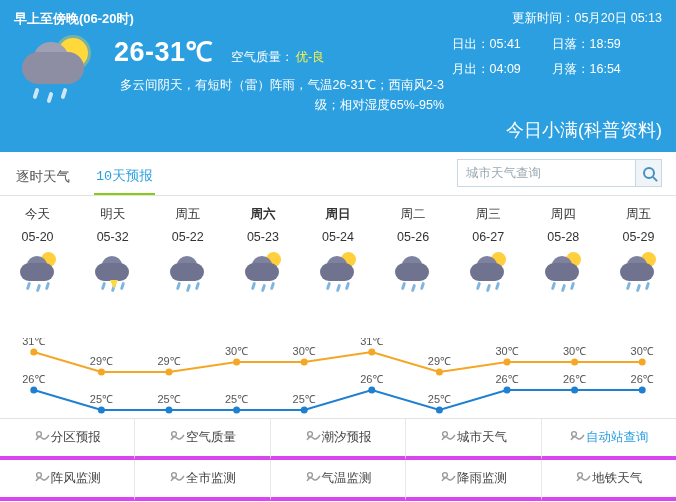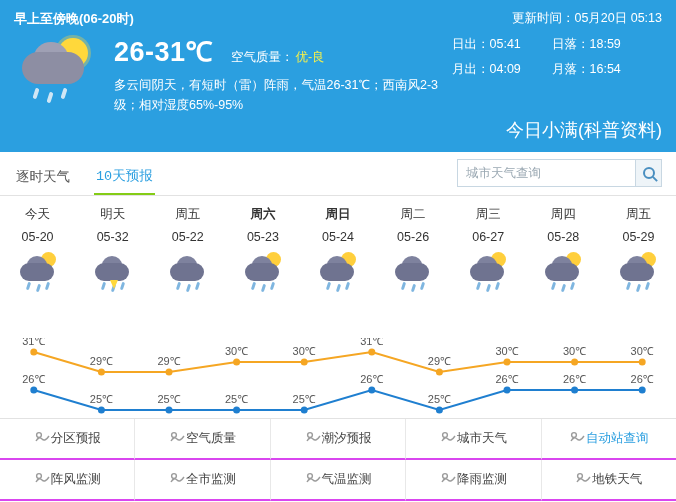--- a/index.html
+++ b/index.html
@@ -23,21 +23,21 @@
   }
   .hdr-top {
     display:flex; justify-content:space-between; align-items:flex-start;
     font-size: 12.5px;
   }
   .hdr-period { font-weight: bold; font-size: 13px; }
   .hdr-update { font-size: 12.5px; }
 
   .hdr-body { display:flex; margin-top: 4px; }
   .icon-big { width: 96px; height: 78px; position:relative; flex:none; }
-  .mid { flex: 1; padding-left: 4px; }
+  .mid { flex: 1; padding-left: 4px; text-align: right; }
   .temp-row { display:flex; align-items:baseline; }
   .temp-main { font-size: 27px; font-weight: bold; letter-spacing:0.5px; }
   .aq { font-size: 12.5px; margin-left: 18px; }
   .aq .aq-val { color:#f7f14a; margin-left:2px; }
   .desc { font-size: 12.5px; line-height: 20px; margin-top: 6px; max-width: 330px; }
   .right-col { width: 210px; flex:none; font-size:12.5px; padding-top:4px; }
   .right-row { display:flex; margin-bottom: 8px; }
   .right-row span { display:inline-block; }
   .rr-a { width: 100px; }
   .note { position:absolute; right: 14px; bottom: 10px; font-size: 18px; margin-top: 21px; }
@@ -116,21 +116,21 @@
     border-left:4px solid transparent; border-right:4px solid transparent;
     border-top:9px solid #ffd83b; }
 
   svg.chart { position:absolute; left:0; top:142px; }
 
   
   .links { border-top:1px solid #e2e2e2; }
   .link-row { display:flex; height: 41px; }
   .link-cell {
     flex:1; display:flex; align-items:center; justify-content:center;
-    border-right:1px solid #e8e8e8; border-bottom:2px solid #d946ef;
+    border-right:1px solid #e8e8e8; border-bottom:4px solid #d946ef;
     font-size: 12.5px; color:#444; cursor:pointer; 
   }
   .link-cell:last-child { border-right:none; }
   .link-cell.hl { color:#2b9fe0; }
   .lk-icon { width:17px; height:17px; flex:none; opacity:0.75; }
 </style>
 </head>
 <body>
 
 <div class="wrap">

